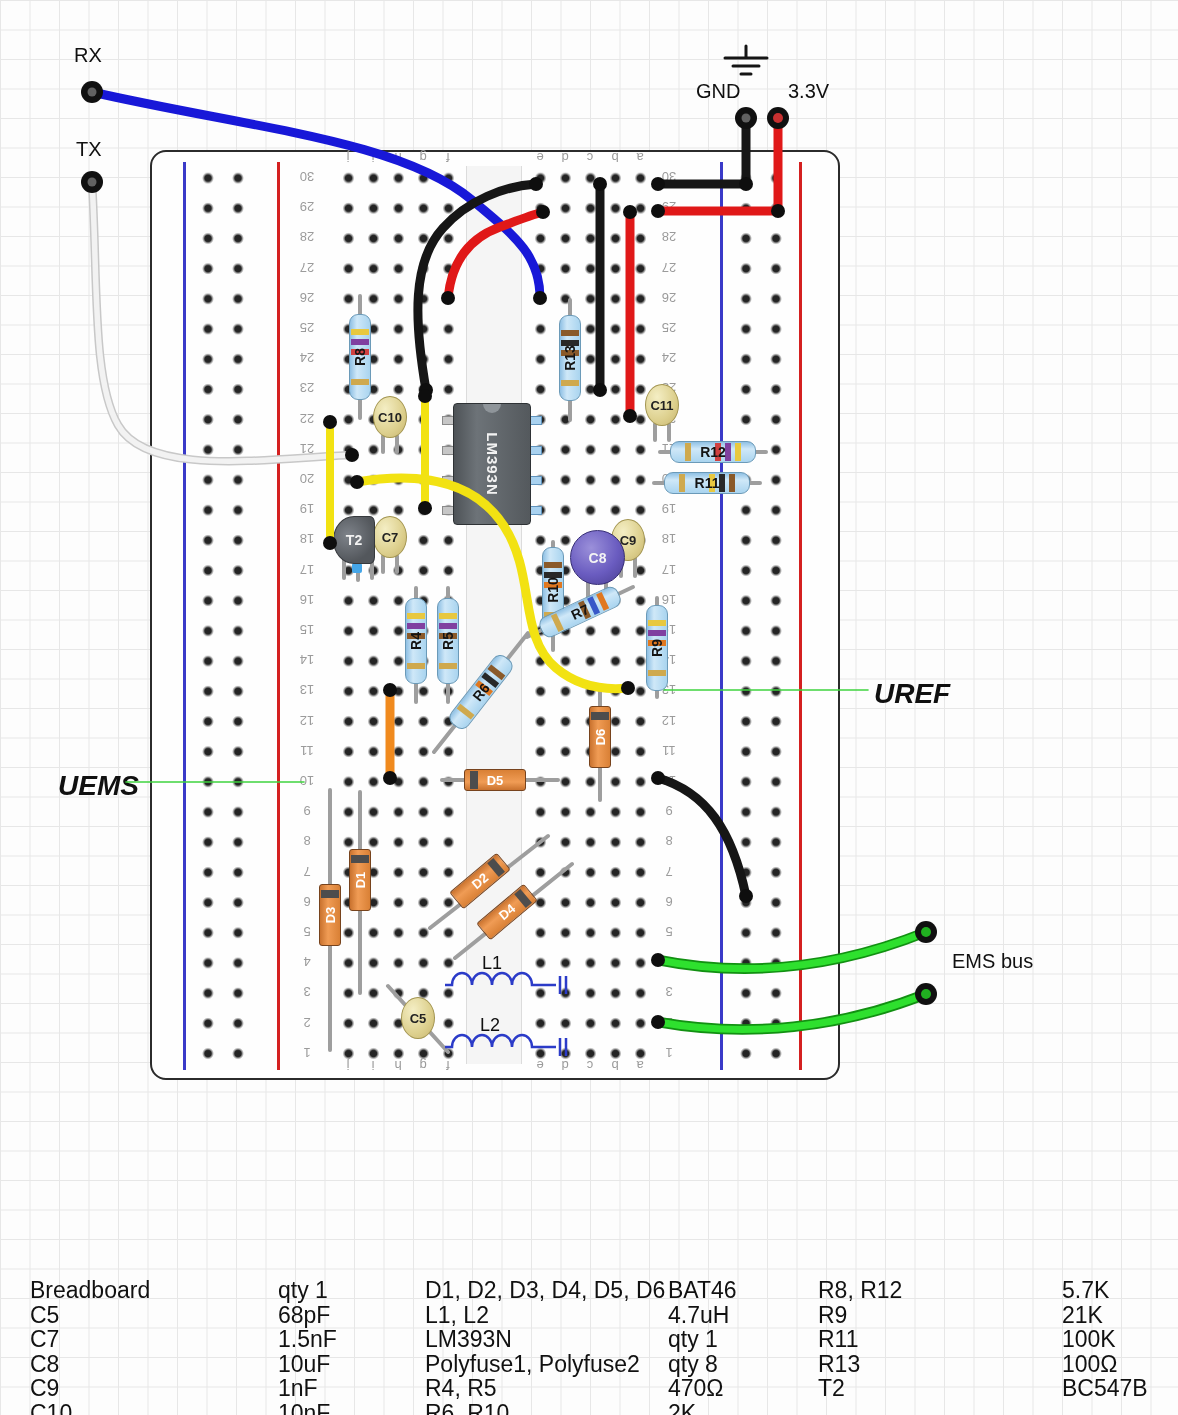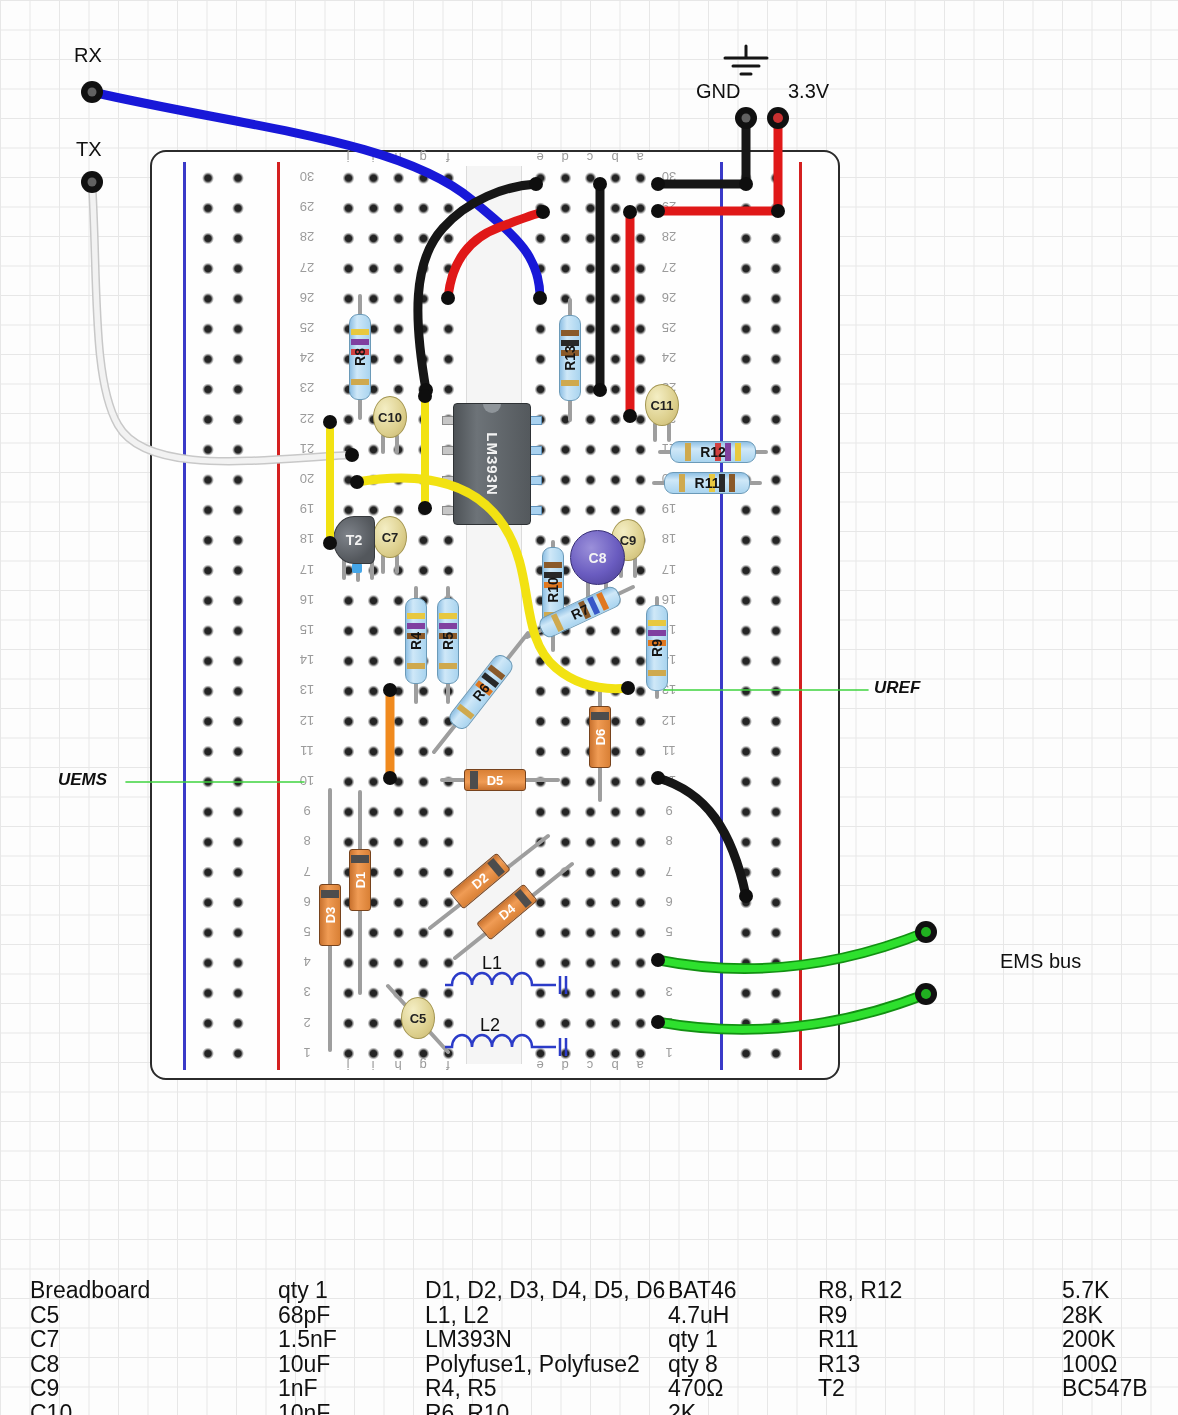--- a/index.html
+++ b/index.html
@@ -49,21 +49,21 @@
   .pin{position:absolute;width:12px;height:9px;background:#c6c6c6;border:1px solid #8a8a8a;z-index:3}
   .pin.blue{background:#a9d2f0;border-color:#5f93bd}
   .pad{position:absolute;width:10px;height:10px;border-radius:2px;background:#45a6e8;z-index:3}
   
   .t2{position:absolute;left:333px;top:516px;width:42px;height:48px;z-index:4;
     background:radial-gradient(circle at 35% 40%,#7e838a,#53575c 70%);border:1px solid #36393d;
     border-radius:50% 12% 12% 50% / 50% 14% 14% 50%}
   .t2 .clab{position:absolute;left:50%;top:50%;transform:translate(-50%,-50%);font-weight:bold;font-size:14px;color:#f2f2f2}
   
   .biglabel{position:absolute;font-size:20px;color:#101010}
-  .netlabel{position:absolute;font-size:17px;font-weight:bold;font-style:italic;color:#101010}
+  .netlabel{position:absolute;font-size:28px;font-weight:bold;font-style:italic;color:#101010}
   .llabel{position:absolute;font-size:18px;color:#101010;z-index:3}
   
   #parts{position:absolute;left:30px;top:1277px;display:grid;
     grid-template-columns:248px 147px 243px 150px 244px 112px;grid-auto-rows:24.6px;font-size:23px}
 </style>
 </head>
 <body>
 
 <div id="canvas">
 
@@ -396,43 +396,43 @@
         <circle cx="926" cy="932" r="5" fill="#20b020"></circle>
       <circle cx="926" cy="994" r="11" fill="#101010"></circle>
         <circle cx="926" cy="994" r="5" fill="#20b020"></circle>
     </g>
   </svg>
 
   <div class="biglabel" style="left:74px;top:44px">RX</div>
   <div class="biglabel" style="left:76px;top:138px">TX</div>
   <div class="biglabel" style="left:696px;top:80px">GND</div>
   <div class="biglabel" style="left:788px;top:80px">3.3V</div>
-  <div class="biglabel" style="left:1000px;top:950px">EMS bus</div>
+  <div class="biglabel" style="left:952px;top:950px">EMS bus</div>
   <div class="netlabel" style="left:874px;top:678px">UREF</div>
   <div class="netlabel" style="left:58px;top:770px">UEMS</div>
 
   <div id="parts">
       <div>Breadboard</div>
       <div>qty 1</div>
       <div>D1, D2, D3, D4, D5, D6</div>
       <div>BAT46</div>
       <div>R8, R12</div>
       <div>5.7K</div>
       <div>C5</div>
       <div>68pF</div>
       <div>L1, L2</div>
       <div>4.7uH</div>
       <div>R9</div>
-      <div>28K</div>
+      <div>21K</div>
       <div>C7</div>
       <div>1.5nF</div>
       <div>LM393N</div>
       <div>qty 1</div>
       <div>R11</div>
-      <div>200K</div>
+      <div>100K</div>
       <div>C8</div>
       <div>10uF</div>
       <div>Polyfuse1, Polyfuse2</div>
       <div>qty 8</div>
       <div>R13</div>
       <div>100Ω</div>
       <div>C9</div>
       <div>1nF</div>
       <div>R4, R5</div>
       <div>470Ω</div>

